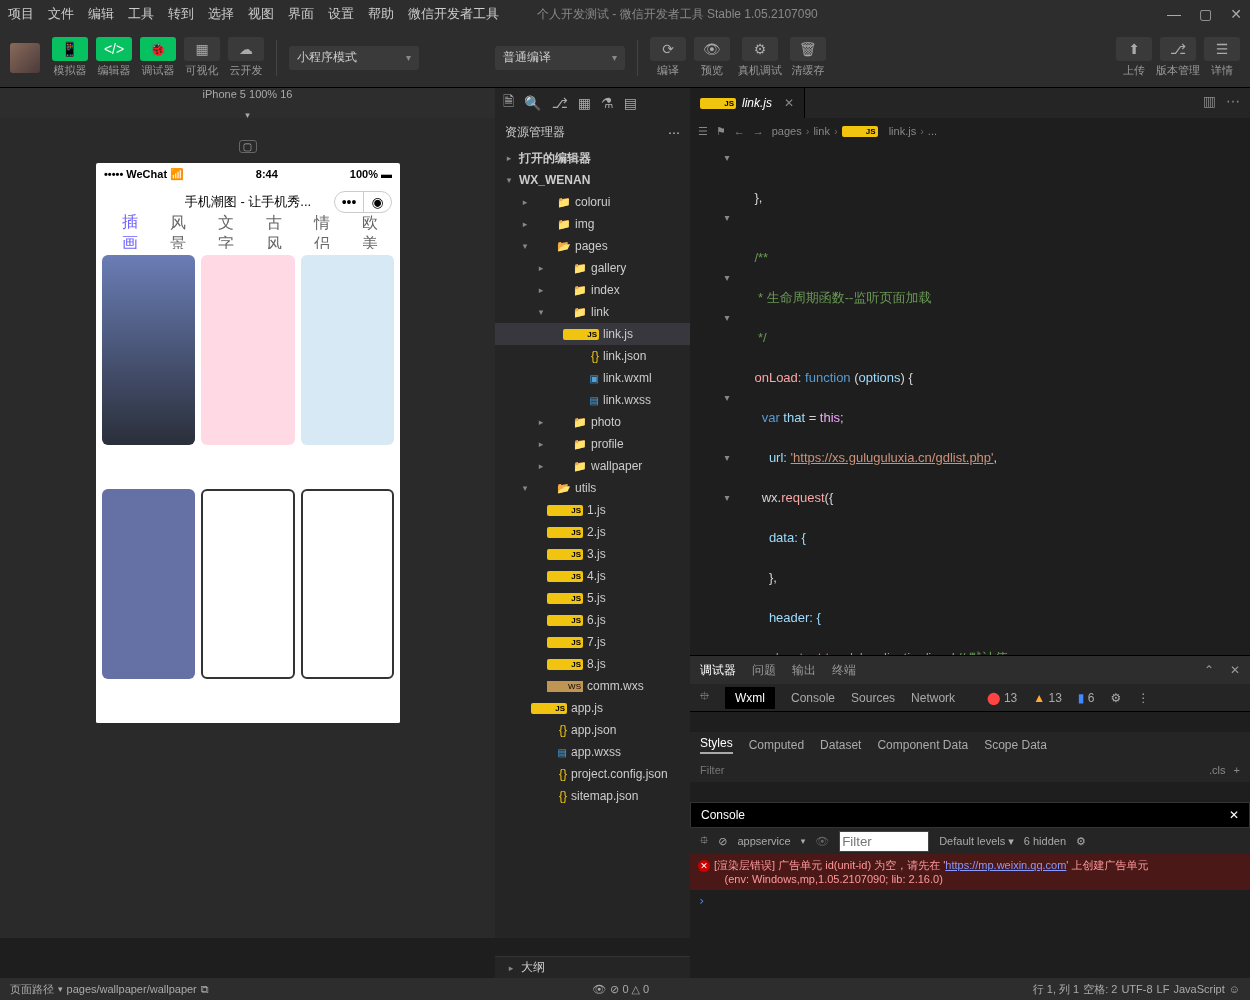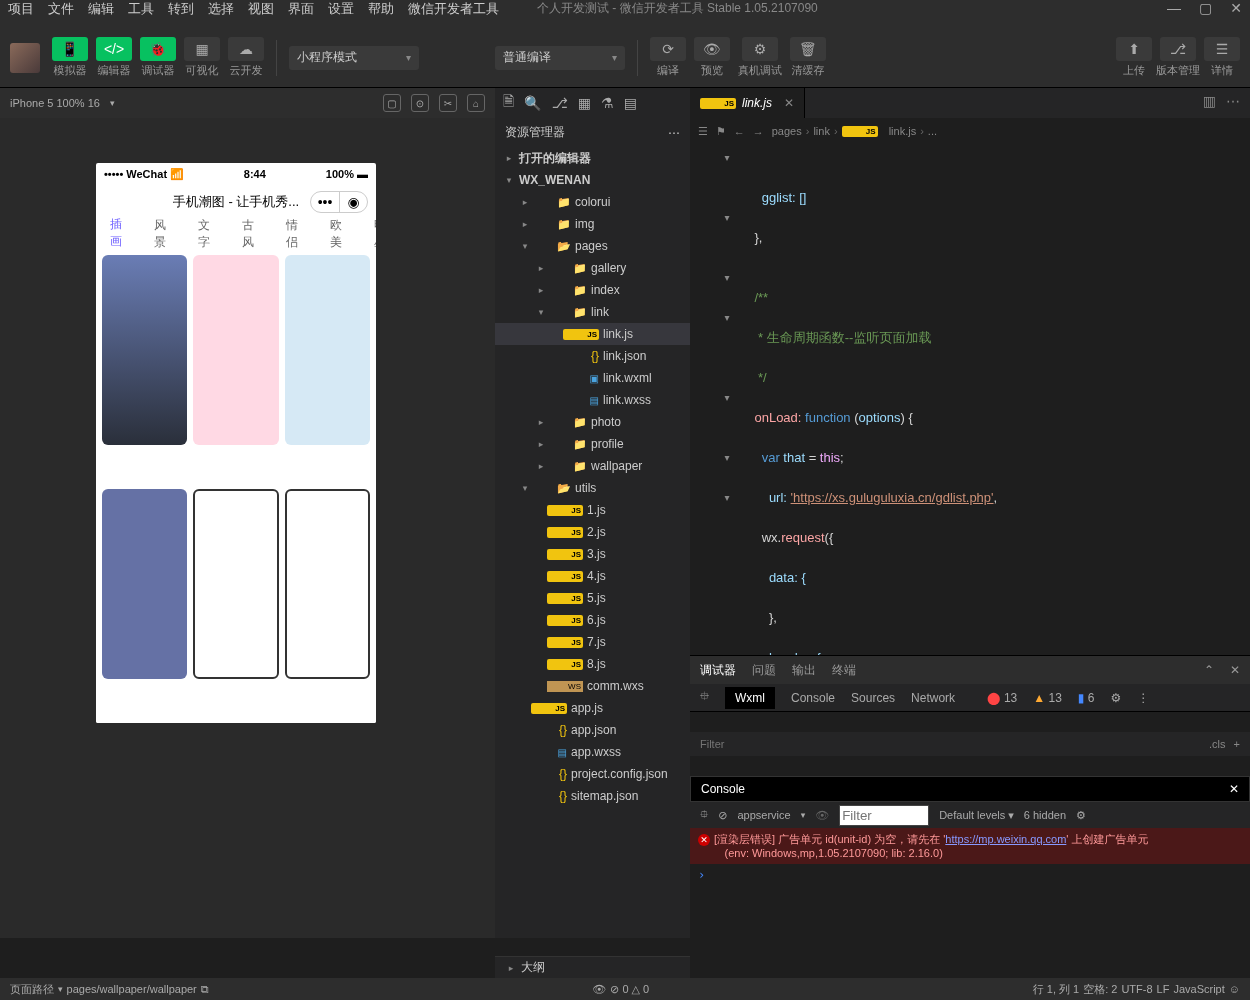--- a/index.html
+++ b/index.html
@@ -1,42 +1,42 @@
 <!DOCTYPE html>
 <html><head>
 <meta charset="utf-8">
 <style>
 * { margin: 0; padding: 0; box-sizing: border-box; font-family: "Microsoft YaHei", sans-serif; }
 body { background: #1e1e1e; color: #ccc; width: 1250px; height: 1000px; overflow: hidden; font-size: 12px; position: relative; }
-.menubar { height: 28px; background: #2d2d2d; display: flex; align-items: flex-start; padding: 0 8px; gap: 14px; color: #ccc; font-size: 13px; }
+.menubar { height: 28px; background: #2d2d2d; display: flex; align-items: center; padding: 0 8px; gap: 14px; color: #ccc; font-size: 13px; }
 .menubar .spacer { flex: 1; }
 .menubar .title-text { color: #888; font-size: 12px; margin-left: 24px; }
 .menubar .winbtns { display: flex; gap: 18px; color: #aaa; font-size: 14px; }
 .toolbar { height: 60px; background: #2d2d2d; display: flex; align-items: center; padding: 4px 10px; gap: 8px; border-bottom: 1px solid #000; }
 .avatar { width: 30px; height: 30px; background: linear-gradient(135deg,#8a6a5a,#4a3a3a); border-radius: 3px; margin-right: 4px; }
 .tb-btn { display:flex; flex-direction:column; align-items:center; gap:2px; color:#999; font-size:11px; }
 .tb-icon { width: 36px; height: 24px; border-radius: 3px; display:flex; align-items:center; justify-content:center; font-size:14px; color:#fff; }
 .tb-green { background: #07c160; }
 .tb-gray { background: #3a3a3a; color:#aaa; }
 .tb-sep { width:1px; height:36px; background:#444; margin: 0 4px; }
 .dropdown { height: 24px; background: #3a3a3a; color:#ccc; border-radius:3px; padding: 0 8px; display:flex; align-items:center; gap:4px; font-size:12px; min-width:130px; justify-content:space-between; }
 .dropdown .caret { font-size:10px; color:#888; }
 .tb-right { margin-left:auto; display:flex; gap:4px; }
 
 .main { display: flex; height: 850px; }
 .sim-panel { width: 495px; background: #2a2a2a; position:relative; }
-.sim-topbar { height: 30px; background:#2d2d2d; display:flex; align-items:center; padding:0 10px; color:#aaa; font-size:11px; gap:10px; }
+.sim-topbar { height: 30px; background:#2d2d2d; display:flex; align-items:center; padding:0 10px; color:#aaa; font-size:11px; gap:10px;flex-direction:column; }
 .sim-topbar .spacer {flex:1}
 .sim-ico { width:18px; height:18px; border:1px solid #666; border-radius:3px; display:inline-flex; align-items:center; justify-content:center; font-size:10px; }
-.phone { position:absolute; left:96px; top:75px; width:280px; height:560px; background:#fff; color:#000; display:flex; flex-direction:column; border-radius:2px; overflow:hidden; }
+.phone { position:absolute; left:96px; top:75px; width:304px; height:560px; background:#fff; color:#000; display:flex; flex-direction:column; border-radius:2px; overflow:hidden; }
 .phone-status { height:22px; display:flex; align-items:center; justify-content:space-between; padding:0 8px; font-size:11px; font-weight:bold; }
 .phone-nav { height:34px; display:flex; align-items:center; justify-content:center; position:relative; font-size:13px; }
 .phone-nav .capsule { position:absolute; right:8px; display:flex; border:1px solid #ccc; border-radius:12px; height:22px; }
 .capsule span { width:28px; display:flex; align-items:center; justify-content:center; font-size:14px; }
-.phone-tabs { height:30px; display:flex; align-items:center; font-size:12px; gap:20px; padding:0 8px; }
+.phone-tabs { height:30px; display:flex; align-items:center; font-size:16px; gap:20px; padding:0 20px; }
 .phone-tabs span { padding:4px 6px; color:#666; }
 .phone-tabs span.active { color:#6b5cff; border-bottom:2px solid #6b5cff; }
 .phone-grid { flex:1; display:grid; grid-template-columns:repeat(3,1fr); gap:6px; padding:6px; background:#fff; overflow:hidden; }
 .phone-grid .cell { border-radius:6px; }
 .c1 { background:linear-gradient(#6a7db5,#2a2f3a); height:190px; }
 .c2 { background:#ffd9e4; height:190px; }
 .c3 { background:#d6e9f5; height:190px; }
 .c4 { background:#6571a5; height:190px; }
 .c5 { background:#fff; border:2px solid #333; height:190px; }
 .c6 { background:#fff; border:2px solid #333; height:190px; }
@@ -440,21 +440,20 @@
       <span>→</span>
       <div class="breadcrumb">
         <span>pages</span><span class="sep">›</span>
         <span>link</span><span class="sep">›</span>
         <span class="fico fi-js">JS</span>&nbsp;<span>link.js</span><span class="sep">›</span>
         <span>...</span>
       </div>
     </div>
     <div class="code-area">
 <div class="fold-col"><div>▾</div><div></div><div></div><div>▾</div><div></div><div></div><div>▾</div><div></div><div>▾</div><div></div><div></div><div></div><div>▾</div><div></div><div></div><div>▾</div><div></div><div>▾</div></div>
-<div><span class="s-prop">      gglist: []</span></div>
 <div><span>    },</span></div>
 <div><span></span></div>
 <div><span class="s-com">    /**</span></div>
 <div><span class="s-com">     * 生命周期函数--监听页面加载</span></div>
 <div><span class="s-com">     */</span></div>
 <div><span class="s-fn">    onLoad: </span><span class="s-kw">function </span><span>(</span><span class="s-prop">options</span><span>) {</span></div>
 <div><span class="s-kw">      var </span><span class="s-prop">that</span><span> = </span><span class="s-this">this</span><span>;</span></div>
 <div><span class="s-prop">        url: </span><span class="s-url">'https://xs.guluguluxia.cn/gdlist.php'</span><span>,</span></div>
 <div><span>      wx.</span><span class="s-fn">request</span><span>({</span></div>
 <div><span class="s-prop">        data: {</span></div>
@@ -490,20 +489,27 @@
     <span>Sources</span>
     <span>Network</span>
     <span class="spacer"></span>
     <span><span class="dot-r">⬤</span> <span>13</span></span>
     <span><span class="dot-y">▲</span> <span>13</span></span>
     <span><span class="dot-b">▮</span> <span>6</span></span>
     <span>⚙</span>
     <span>⋮</span>
   </div>
   <div style="flex:0 0 20px"></div>
+  <div class="sub-tabs">
+    <span class="active">Styles</span>
+    <span>Computed</span>
+    <span>Dataset</span>
+    <span>Component Data</span>
+    <span>Scope Data</span>
+  </div>
   <div class="filter-bar">
     <input placeholder="Filter" style="">
     <span class="cls">.cls</span>
     <span>+</span>
   </div>
   <div style="flex:0 0 20px"></div>
   <div class="console-head">
     <span>Console</span>
     <span class="spacer" style="flex:1"></span>
     <span>✕</span>

